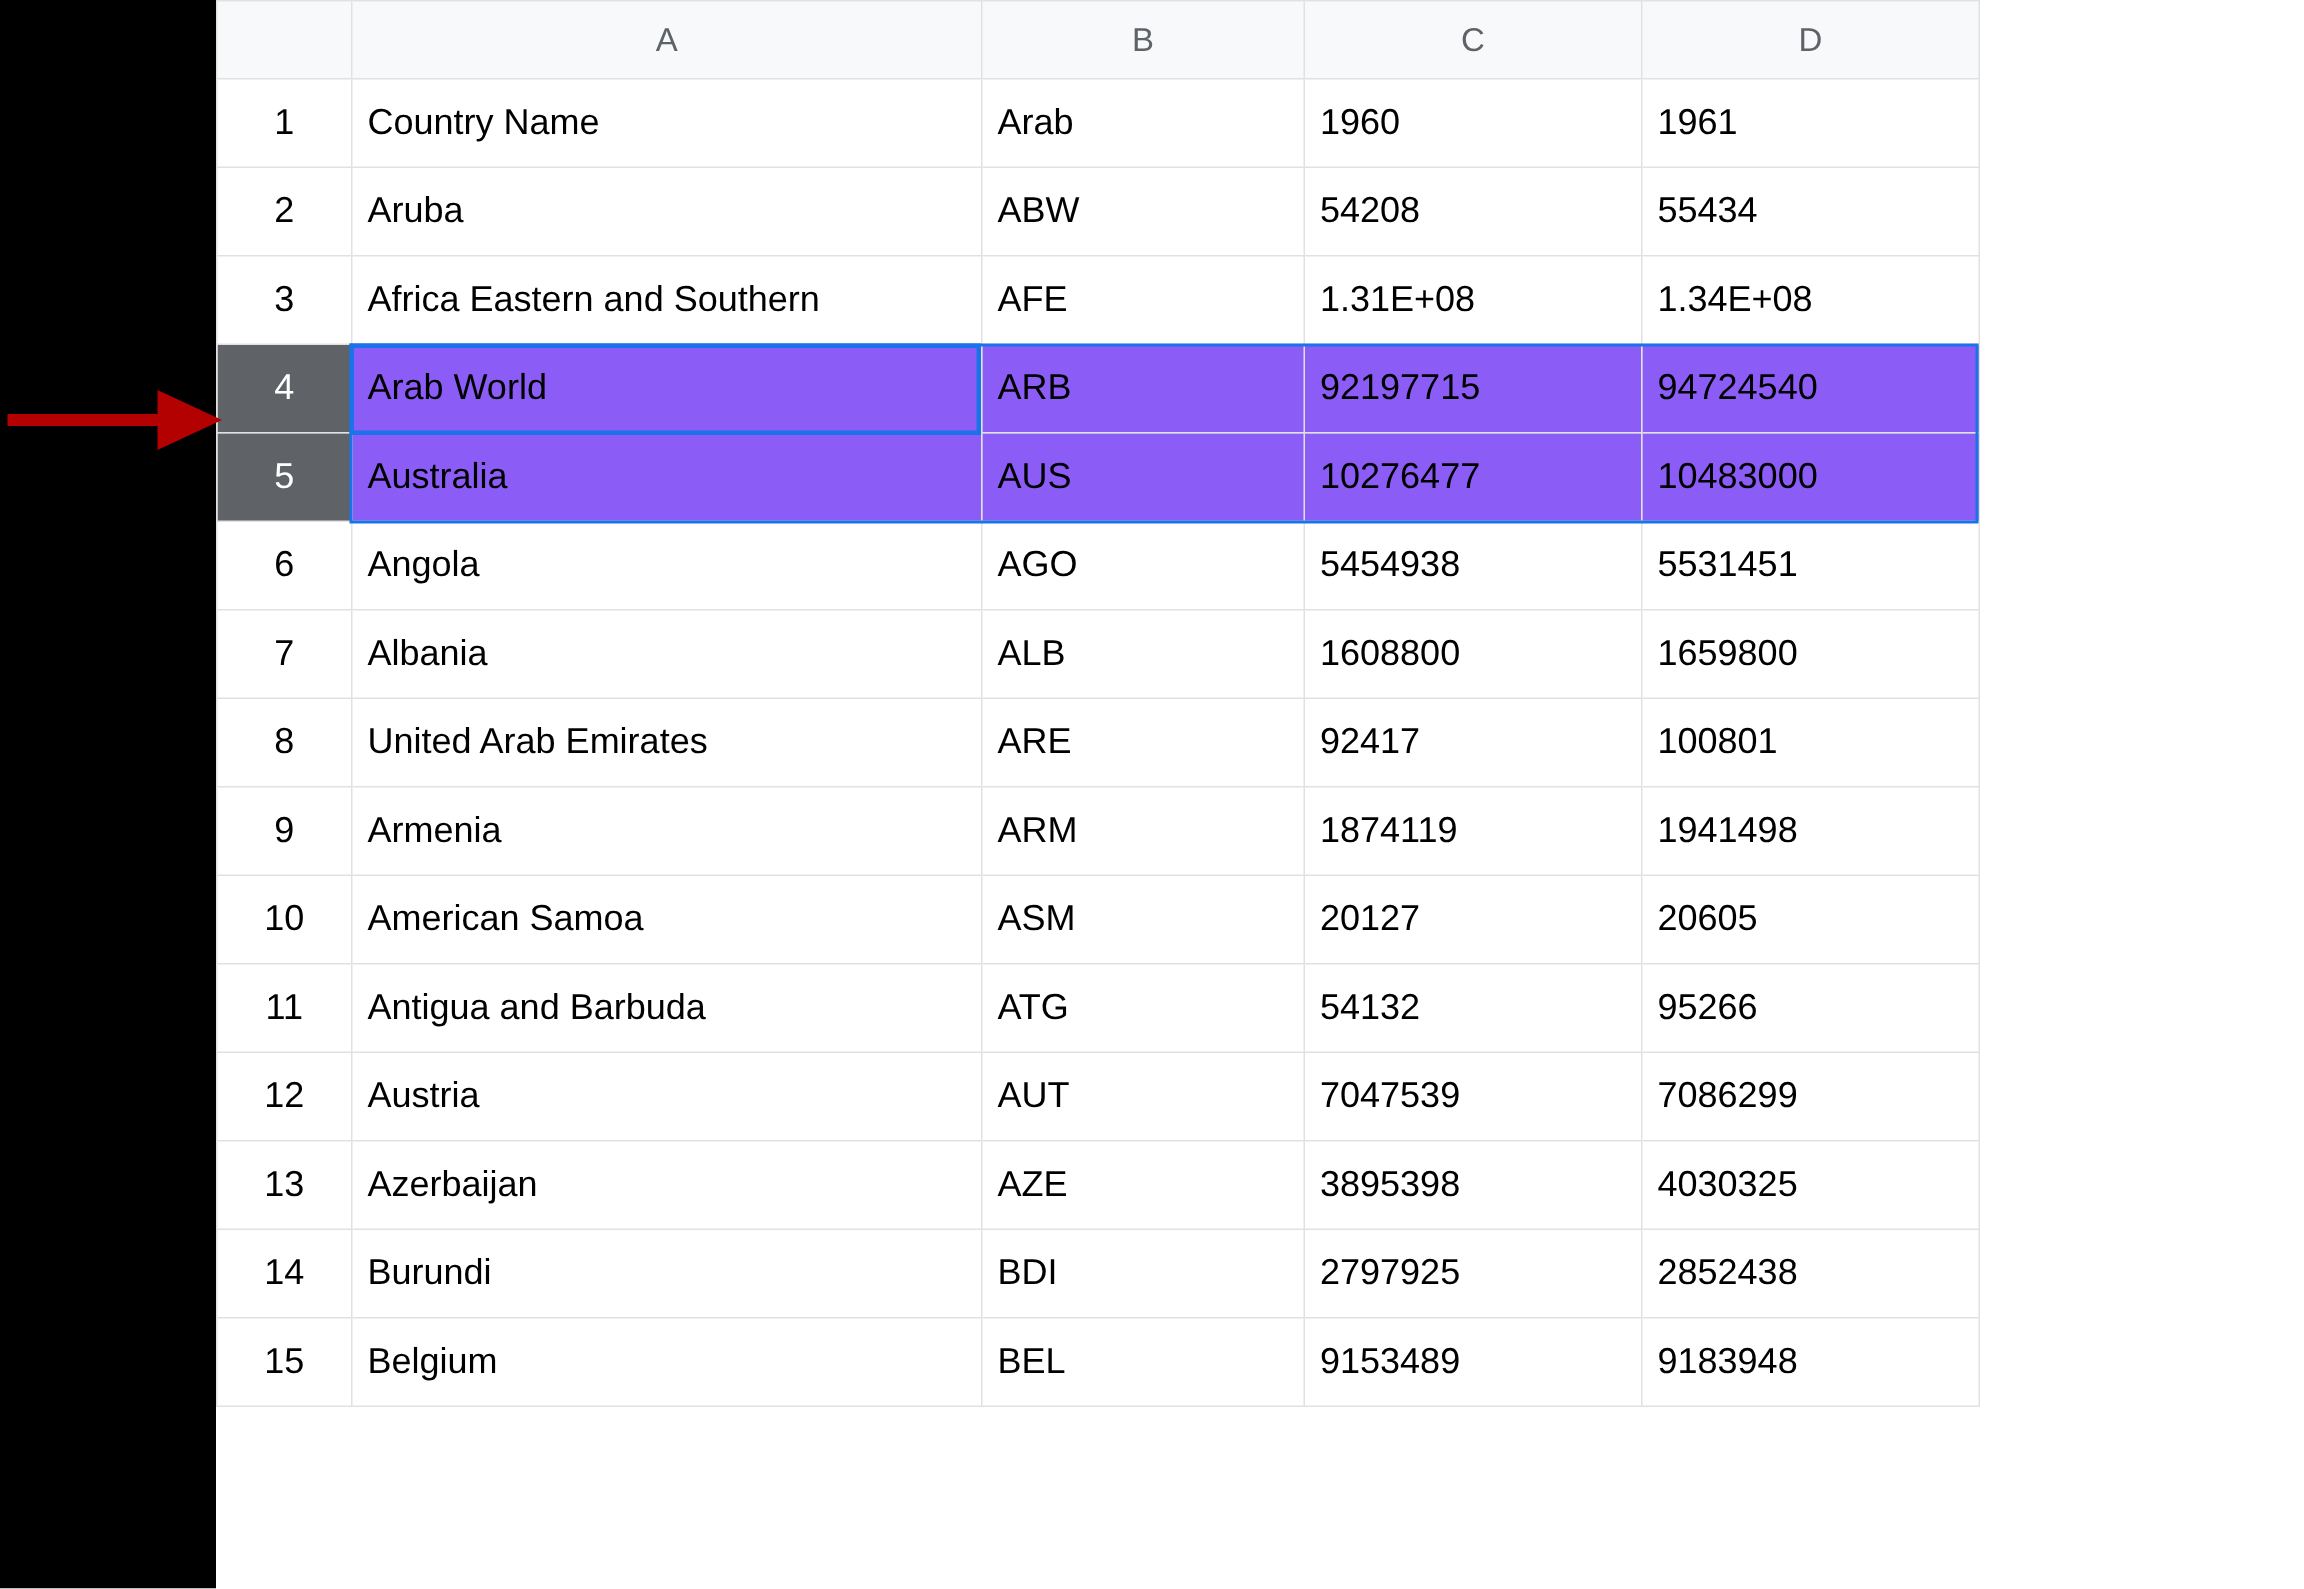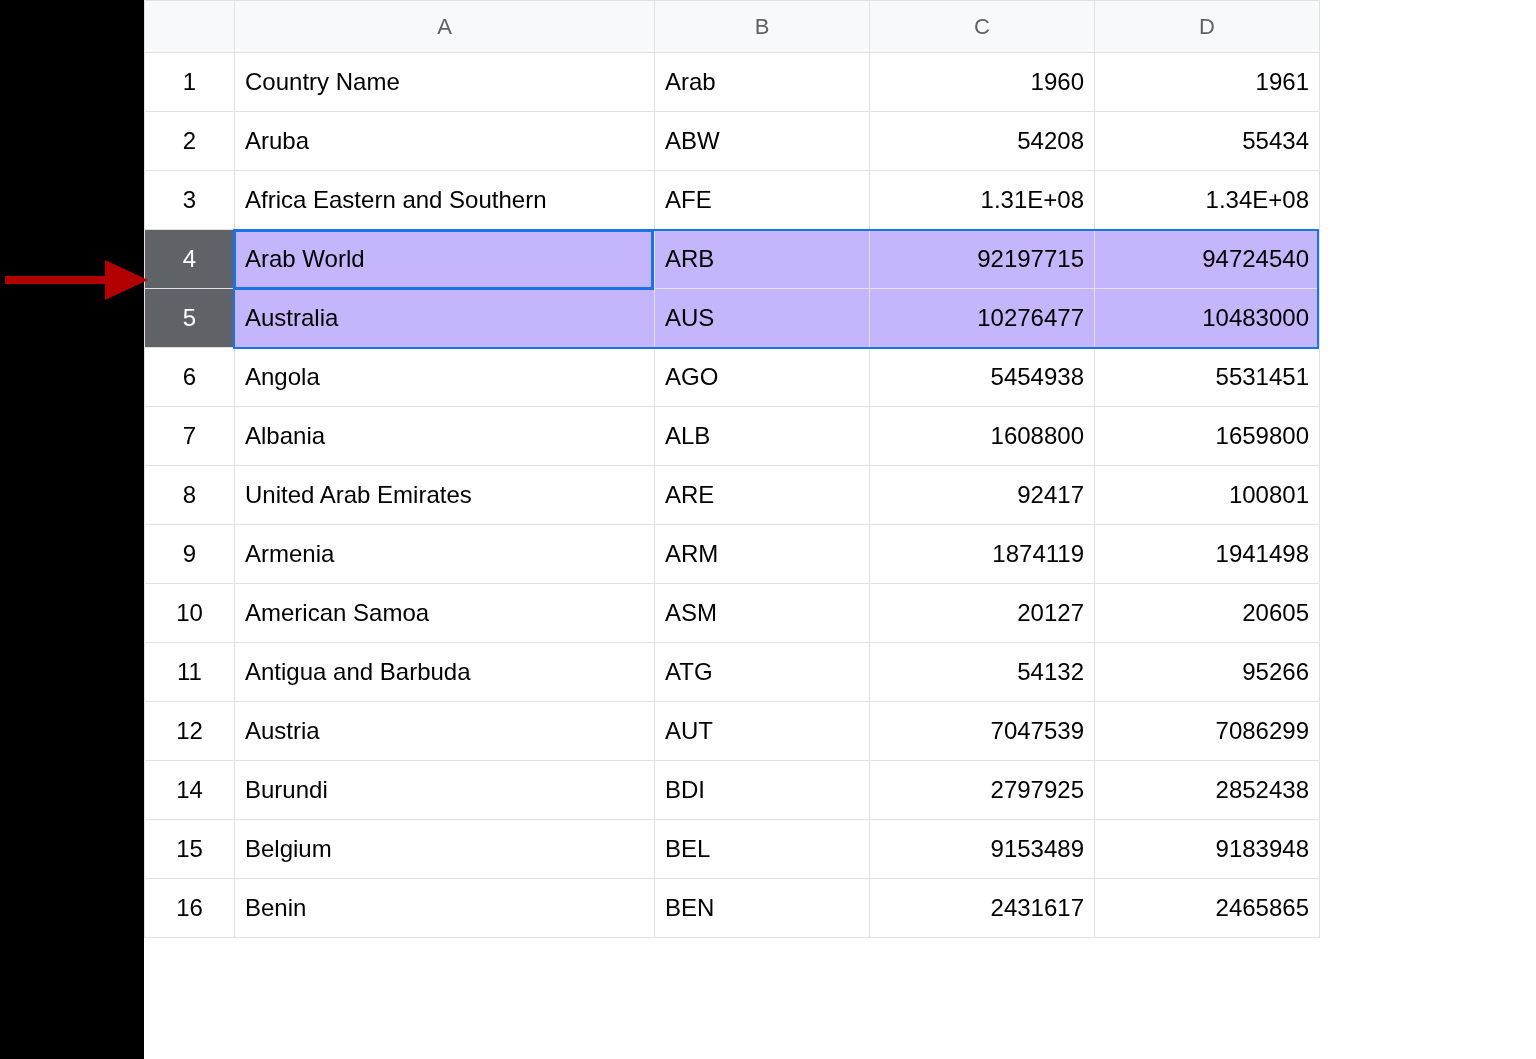--- a/index.html
+++ b/index.html
@@ -64,24 +64,24 @@
     color: #fff;
   }
   
   col.rn { width: 90px; }
   col.cA { width: 420px; }
   col.cB { width: 215px; }
   col.cC { width: 225px; }
   col.cD { width: 225px; }
 
   .bold { font-weight: 400; }
-  .num { text-align: right; }
-
-  
-  tr.selrow td.cell { background: #c4b5fd; }
+  .num { }
+
+  
+  tr.selrow td.cell { background: #8b5cf6; }
   
   .sel-outline {
     position: absolute;
     pointer-events: none;
     border: 3px solid #1a73e8;
   }
 
   
   .arrow {
     position: absolute;
@@ -196,40 +196,40 @@
         <td class="cell num">95266</td>
       </tr>
       <tr>
         <td class="rowhead">12</td>
         <td class="cell bold">Austria</td>
         <td class="cell">AUT</td>
         <td class="cell num">7047539</td>
         <td class="cell num">7086299</td>
       </tr>
       <tr>
+        <td class="rowhead">13</td>
+        <td class="cell bold">Azerbaijan</td>
+        <td class="cell">AZE</td>
+        <td class="cell num">3895398</td>
+        <td class="cell num">4030325</td>
+      </tr>
+      <tr>
         <td class="rowhead">14</td>
         <td class="cell bold">Burundi</td>
         <td class="cell">BDI</td>
         <td class="cell num">2797925</td>
         <td class="cell num">2852438</td>
       </tr>
       <tr>
         <td class="rowhead">15</td>
         <td class="cell bold">Belgium</td>
         <td class="cell">BEL</td>
         <td class="cell num">9153489</td>
         <td class="cell num">9183948</td>
       </tr>
-      <tr>
-        <td class="rowhead">16</td>
-        <td class="cell bold">Benin</td>
-        <td class="cell">BEN</td>
-        <td class="cell num">2431617</td>
-        <td class="cell num">2465865</td>
-      </tr>
 
     </tbody>
       </table>
 
     <div class="sel-outline" style="left:89px; top:229px; width:1086px; height:120px; border-width:2px;"></div>
 
     <div class="sel-outline" style="left:89px; top:229px; width:421px; height:61px;"></div>
   </div>
 
   <svg class="arrow" viewBox="0 0 150 60">

